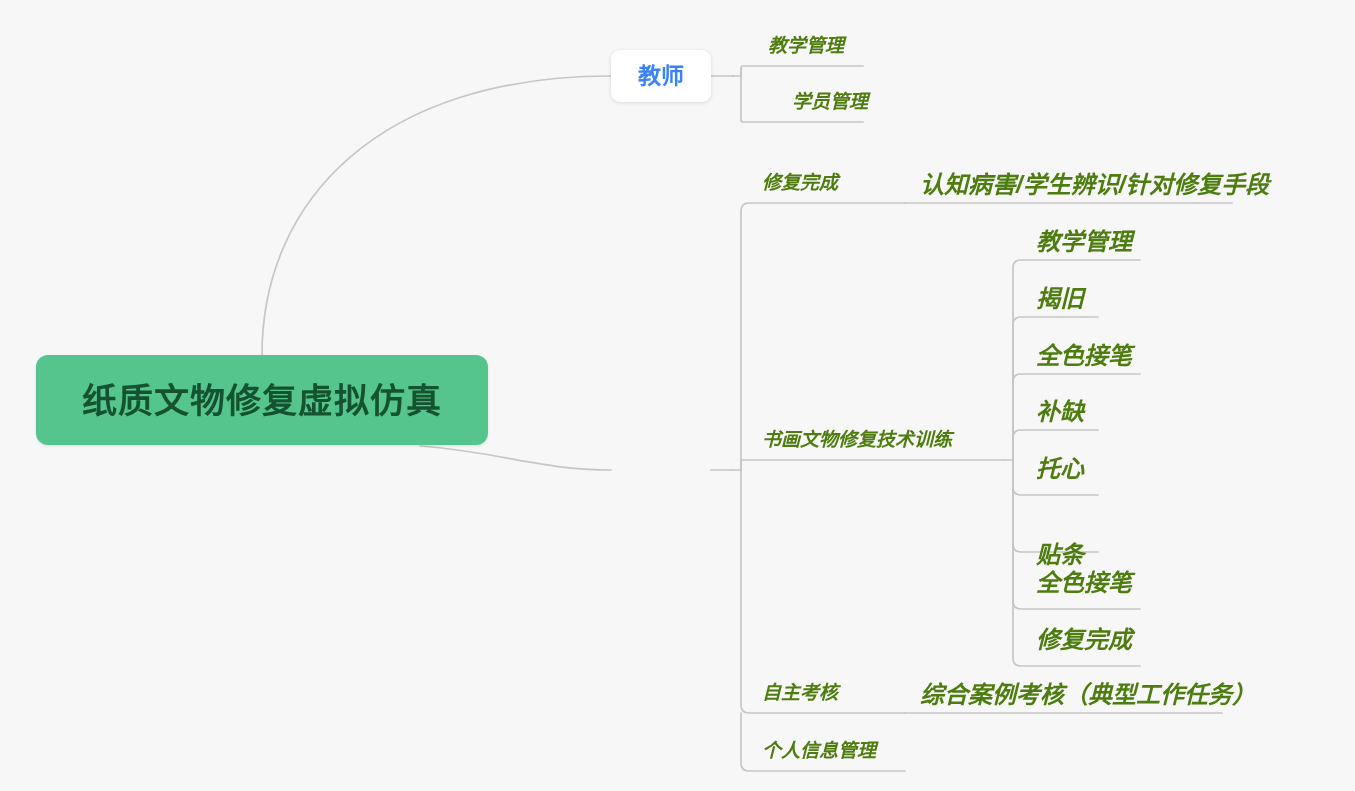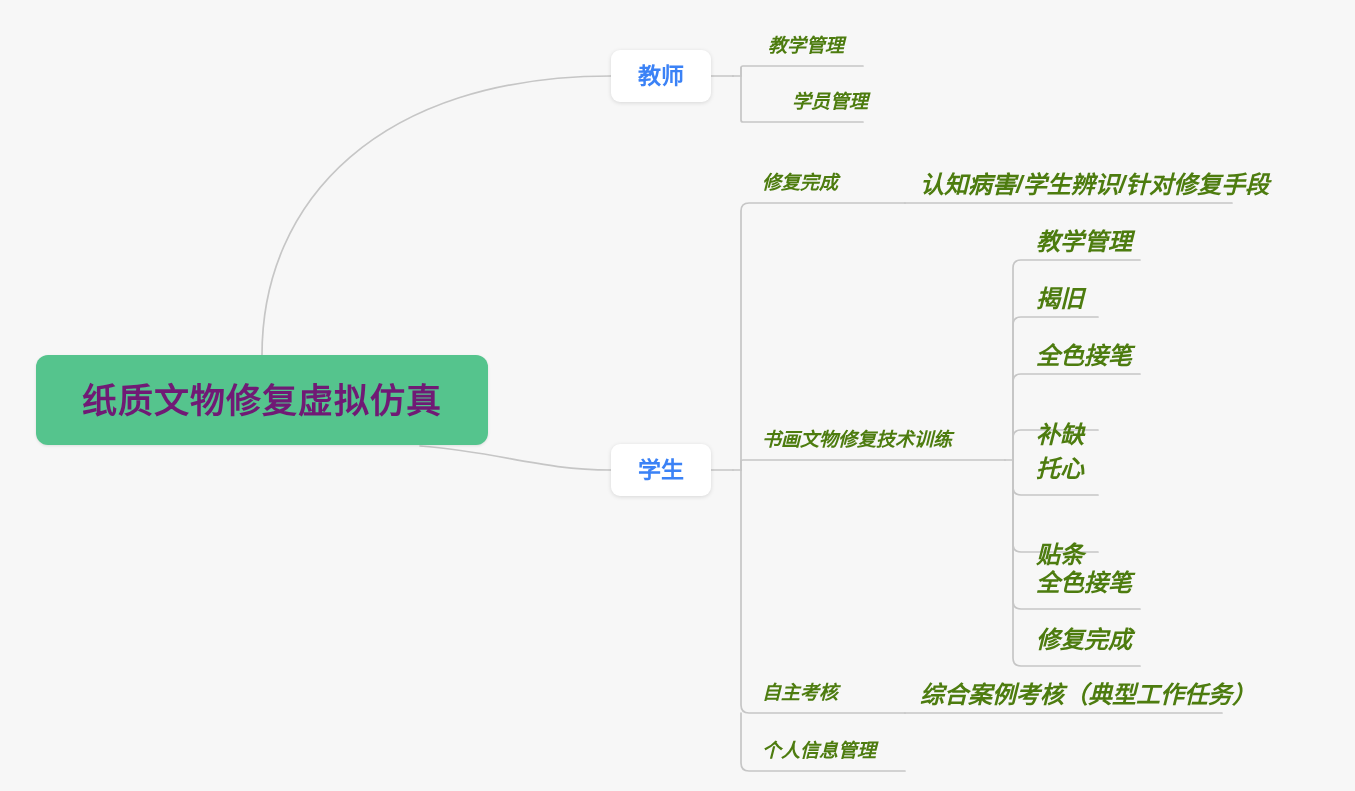--- a/index.html
+++ b/index.html
@@ -35,21 +35,21 @@
     height: 90px;
     background: #55c48d;
     border-radius: 12px;
     display: flex;
     align-items: center;
     justify-content: center;
     box-shadow: 0 1px 3px rgba(0,0,0,0.10);
     box-sizing: border-box;
   }
   .root-label {
-    color: #701a75;
+    color: #14532d;
     font-size: 35px;
     font-weight: bold;
     letter-spacing: 1px;
     line-height: 1;
     white-space: nowrap;
   }
   
   .branch-node {
     position: absolute;
     background: #ffffff;
@@ -135,23 +135,20 @@
   </svg>
 
   <div class="root-node">
     <span class="root-label">纸质文物修复虚拟仿真</span>
   </div>
 
   <div id="node-teacher" class="branch-node">
     <span class="branch-label">教师</span>
   </div>
 
-  <div id="node-student" class="branch-node">
-    <span class="branch-label">学生</span>
-  </div>
 
   <div class="topic topic-l3" style="left:768px; top:36px;">
     <span class="topic-text">教学管理</span>
   </div>
 
   <div class="topic topic-l3" style="left:792px; top:92px;">
     <span class="topic-text">学员管理</span>
   </div>
 
   <div class="topic topic-l3" style="left:762px; top:173px;">
@@ -179,21 +176,21 @@
   </div>
 
   <div class="topic topic-l4" style="left:1036px; top:287px;">
     <span class="topic-text">揭旧</span>
   </div>
 
   <div class="topic topic-l4" style="left:1036px; top:344px;">
     <span class="topic-text">全色接笔</span>
   </div>
 
-  <div class="topic topic-l4" style="left:1036px; top:400px;margin-top:23px;">
+  <div class="topic topic-l4" style="left:1036px; top:400px;">
     <span class="topic-text">补缺</span>
   </div>
 
   <div class="topic topic-l4" style="left:1036px; top:457px;">
     <span class="topic-text">托心</span>
   </div>
 
   <div class="topic topic-l4" style="left:1036px; top:543px;">
     <span class="topic-text">贴条</span>
   </div>

